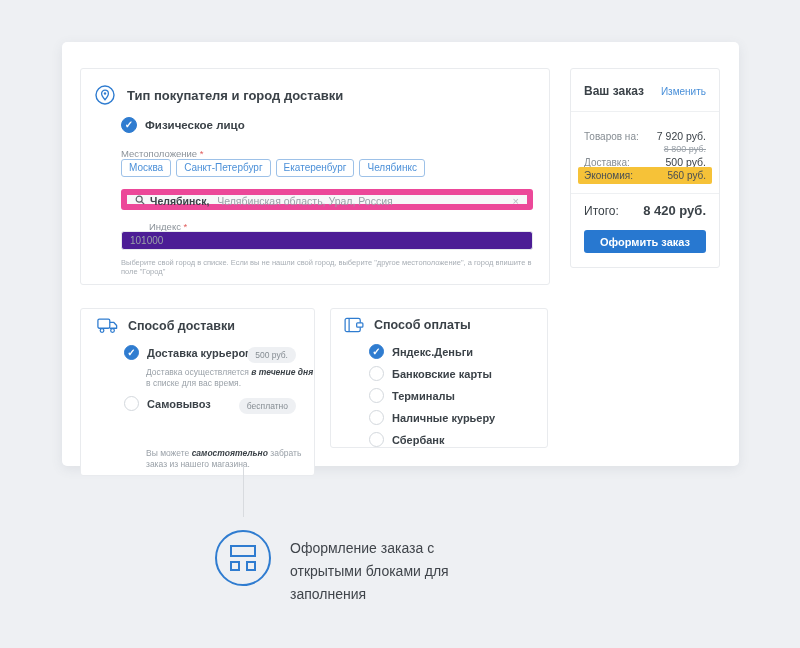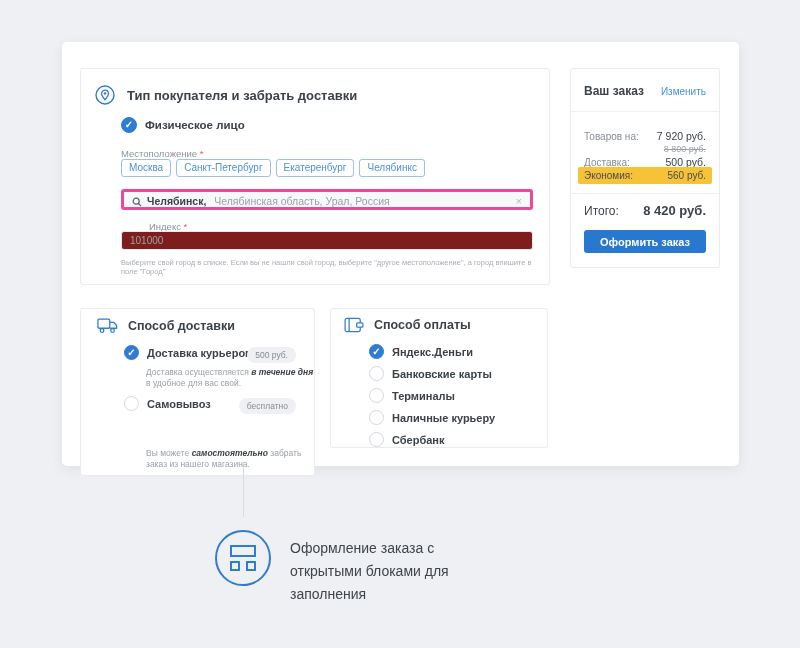--- a/index.html
+++ b/index.html
@@ -39,30 +39,30 @@
   .req { color:#e05c5c; }
   #location-label { top:79px; }
   .chips { position:absolute; left:40px; top:90px; display:flex; gap:5px;border-radius:9px; }
   .chip {
     border:1px solid #9dc1e8; border-radius:3px; color:#4c90d8;
     font-size:10px; line-height:16px; padding:0 7px; background:#fff;
     white-space:nowrap; cursor:pointer;
   }
   .search-box {
     position:absolute; left:40px; top:120px; width:412px; height:21px;
-    background:#f7f8f9; border:3px solid #ec4899; border-radius:3px;
-    display:flex; align-items:flex-end; padding:0 8px; gap:5px;
+    background:#f7f8f9; border:6px solid #ec4899; border-radius:3px;
+    display:flex; align-items:flex-start; padding:0 8px; gap:5px;
   }
   .search-city { font-size:10.5px; font-weight:bold; color:#3b4248; white-space:pre; }
   .search-rest { font-size:10.5px; color:#9aa1a8; white-space:pre; }
   .clear-x { margin-left:auto; color:#b6bcc2; font-size:11px; cursor:pointer; }
   #index-label { top:152px;padding-left:28px; }
   .index-box {
     position:absolute; left:40px; top:162px; width:412px; height:19px;
-    background:#7f1d1d; border:1px solid #e7eaed; border-radius:3px;
+    background:#4c1d95; border:1px solid #e7eaed; border-radius:3px;
     display:flex; align-items:center; padding:0 8px;
     font-size:10px; color:#9aa1a8;
   }
   .helper { position:absolute; left:40px; top:189px; font-size:7.5px; color:#a8aeb5; }
   
   #summary-card { left:508px; top:26px; width:150px; height:200px; }
   .sum-head {
     position:absolute; left:13px; right:13px; top:15px;
     display:flex; justify-content:space-between; align-items:baseline;
   }
@@ -135,21 +135,21 @@
 
 <div class="panel">
 
   <div class="card" id="buyer-card">
     <div class="card-header">
       <svg width="20" height="20" viewBox="0 0 20 20">
         <circle cx="10" cy="10" r="9" fill="none" stroke="#2f7cd0" stroke-width="1.4"></circle>
         <path d="M10 5.1c-1.9 0-3.4 1.5-3.4 3.4 0 2.5 3.4 6.2 3.4 6.2s3.4-3.7 3.4-6.2c0-1.9-1.5-3.4-3.4-3.4z" fill="none" stroke="#2f7cd0" stroke-width="1.3"></path>
         <circle cx="10" cy="8.5" r="1.2" fill="#2f7cd0"></circle>
       </svg>
-      <span class="card-title">Тип покупателя и забрать доставки</span>
+      <span class="card-title">Тип покупателя и город доставки</span>
     </div>
 
     <div class="radio-row">
       <div class="radio-opt">
         <span class="radio checked">
             <span class="tick">✓</span>
           </span>
         <span class="radio-label">Физическое лицо</span>
       </div>
     </div>
@@ -233,21 +233,21 @@
 
     <div class="opt-row" style="left:43px; top:36px;">
       <span class="radio checked">
           <span class="tick">✓</span>
         </span>
       <span class="opt-label">Доставка курьером</span>
     </div>
     <span class="pill" style="top:38px;">500 руб.</span>
     <div class="opt-desc" style="top:58px;">
       <span>Доставка осуществляется </span><span class="em">в течение дня</span><span></span><br>
-      <span>в удобное для вас свой.</span>
+      <span>в списке для вас время.</span>
     </div>
 
     <div class="opt-row" style="left:43px; top:87px;">
       <span class="radio"></span>
       <span class="opt-label">Самовывоз</span>
     </div>
     <span class="pill" style="top:89px;">бесплатно</span>
     <div class="opt-desc" style="top:109px;margin-top:30px;">
       <span>Вы можете </span><span class="em">самостоятельно</span><span> забрать</span><br>
       <span>заказ из нашего магазина.</span>

